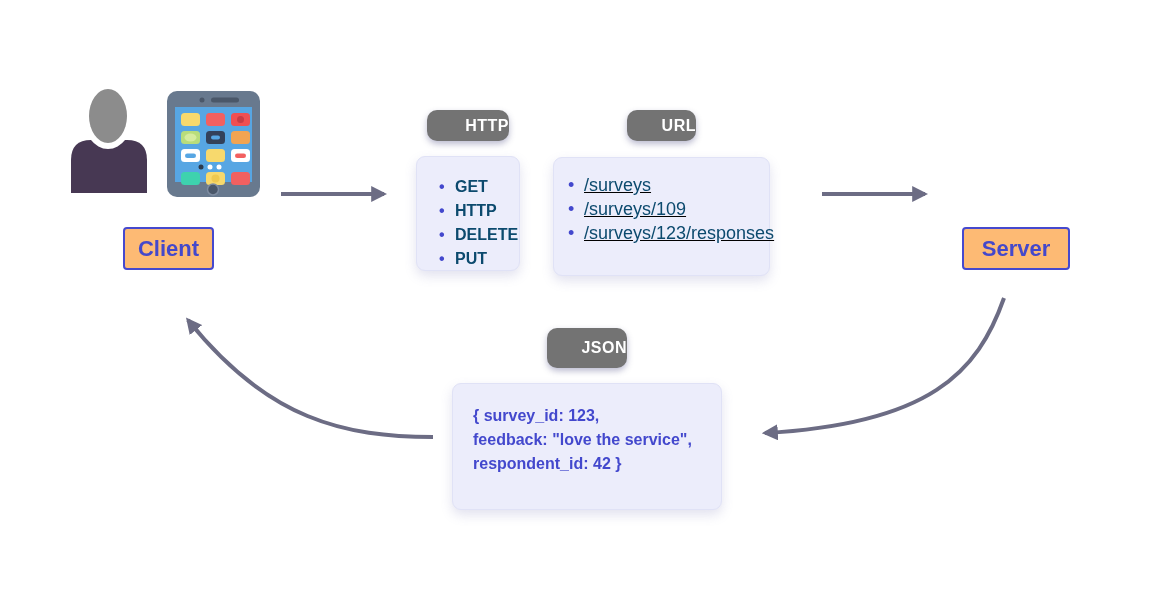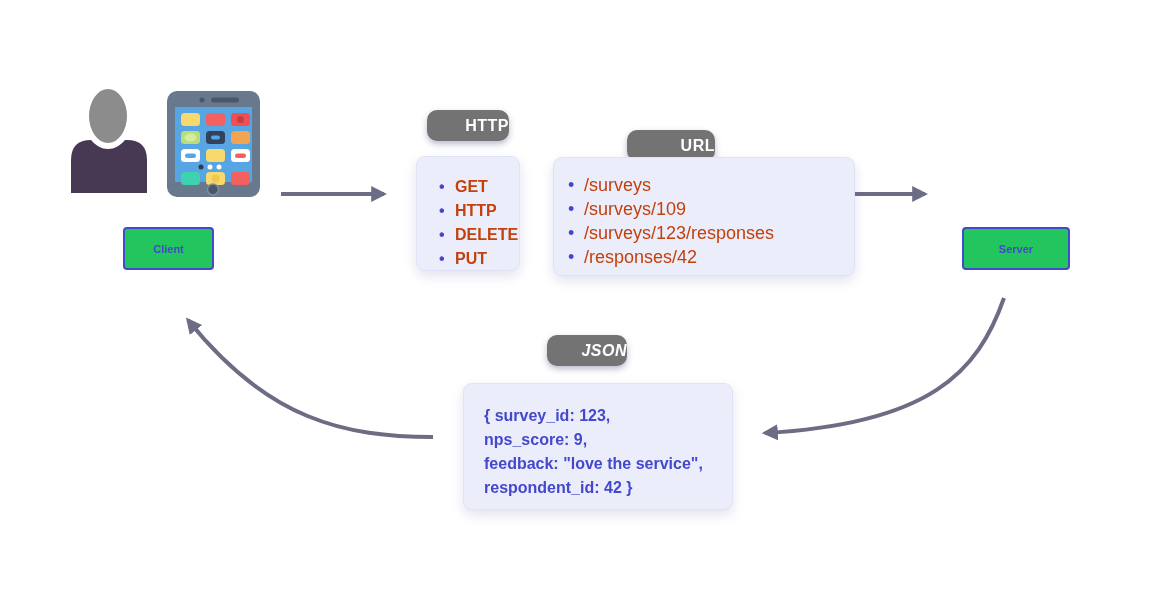--- a/index.html
+++ b/index.html
@@ -12,35 +12,35 @@
     position:absolute; display:flex; align-items:center; justify-content:flex-end;
     background:#737373; color:#ffffff; font-weight:bold; font-size:16px;
     border-radius:10px; box-shadow:0 3px 6px rgba(60,60,120,0.35);
     letter-spacing:0.5px;
   }
   .panel {
     position:absolute; background:#ecedfb; border:1px solid #e0e2f6;
     border-radius:9px; box-shadow:0 5px 12px rgba(110,110,175,0.20);
   }
   .bullet-list { list-style:none; }
-  .bullet-list li { position:relative; color:#c2410c; white-space:nowrap; }
+  .bullet-list li { position:relative; color:#0c4a6e; white-space:nowrap; }
   .bullet-list li::before {
     content:"•"; position:absolute; left:-16px; top:0; color:#4348cd; font-size:1em;
   }
   .http-list { padding:18px 0 0 38px; }
   .http-list li { font-weight:bold; font-size:16px; line-height:24px; }
   .url-list { padding:15px 0 0 30px; }
   .url-list li { font-weight:normal; font-size:18px; line-height:24px; }
   .json-lines { padding:20px 0 0 20px; }
   .json-lines div { color:#4348cd; font-weight:bold; font-size:16px; line-height:24px; white-space:nowrap; }
 
   .node-label {
     position:absolute; display:flex; align-items:center; justify-content:center;
-    background:#22c55e; border:2px solid #4649ce; border-radius:4px;
-    color:#4448cb; font-weight:bold; font-size:11px;
+    background:#fdba74; border:2px solid #4649ce; border-radius:4px;
+    color:#4448cb; font-weight:bold; font-size:22px;
   }
   .icon-abs { position:absolute; }
 </style>
 </head>
 <body>
 
 <div class="canvas">
 
   <svg class="arrow-layer">
     <defs>
@@ -106,37 +106,35 @@
   </div>
   <div class="panel" style="left:416px; top:156px; width:104px; height:115px;">
     <ul class="bullet-list http-list">
         <li>GET</li>
         <li>HTTP</li>
         <li>DELETE</li>
         <li>PUT</li>
       </ul>
   </div>
 
-  <div class="badge" style="left:627px; top:110px; width:88px; height:31px;margin-top:20px;">
+  <div class="badge" style="left:627px; top:110px; width:69px; height:31px;">
     <span>URL</span>
   </div>
-  <div class="panel" style="left:553px; top:157px; width:302px; height:119px;">
+  <div class="panel" style="left:553px; top:157px; width:217px; height:119px;text-decoration:underline;">
     <ul class="bullet-list url-list">
         <li>/surveys</li>
         <li>/surveys/109</li>
         <li>/surveys/123/responses</li>
-        <li>/responses/42</li>
       </ul>
   </div>
 
-  <div class="badge" style="left:547px; top:335px; width:80px; height:31px;font-style:italic;">
+  <div class="badge" style="left:547px; top:328px; width:80px; height:40px;">
     <span>JSON</span>
   </div>
-  <div class="panel" style="left:452px; top:383px; width:270px; height:127px;margin-left:11px;">
+  <div class="panel" style="left:452px; top:383px; width:270px; height:127px;">
     <div class="json-lines">
         <div>{ survey_id: 123,</div>
-        <div>nps_score: 9,</div>
         <div>feedback: "love the service",</div>
         <div>respondent_id: 42 }</div>
       </div>
   </div>
 
 </div>
 
 </body></html>

